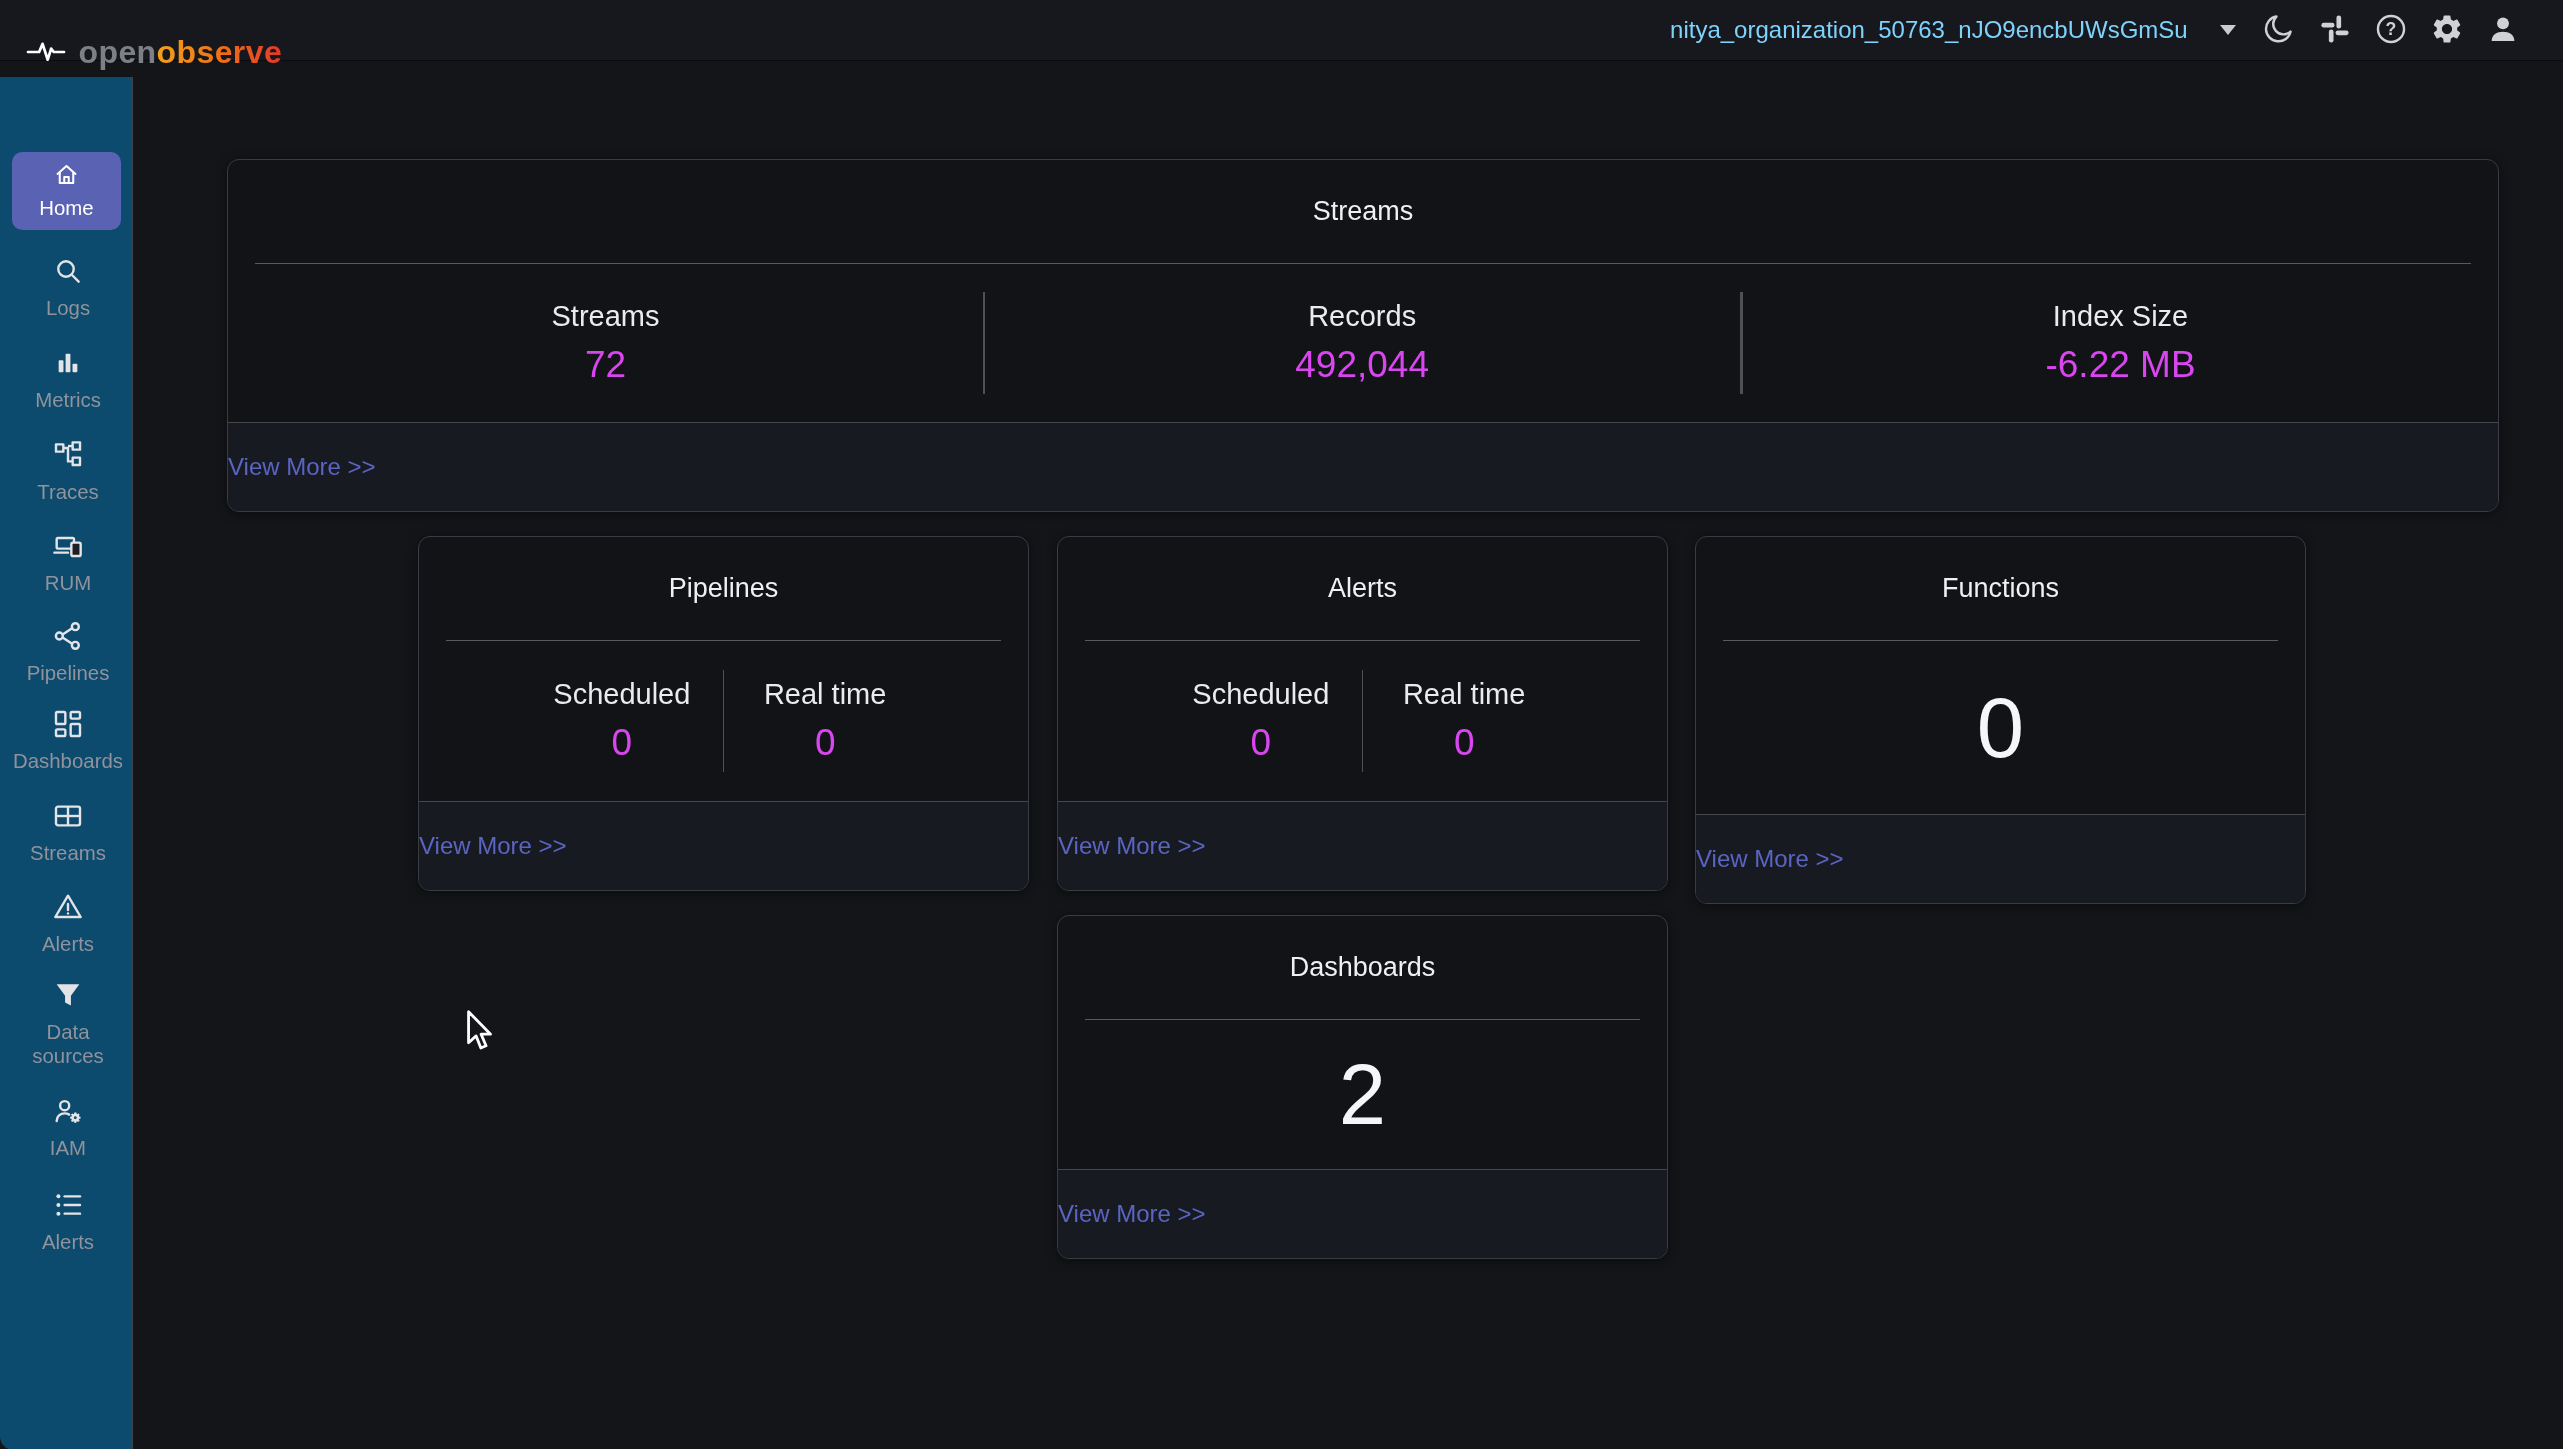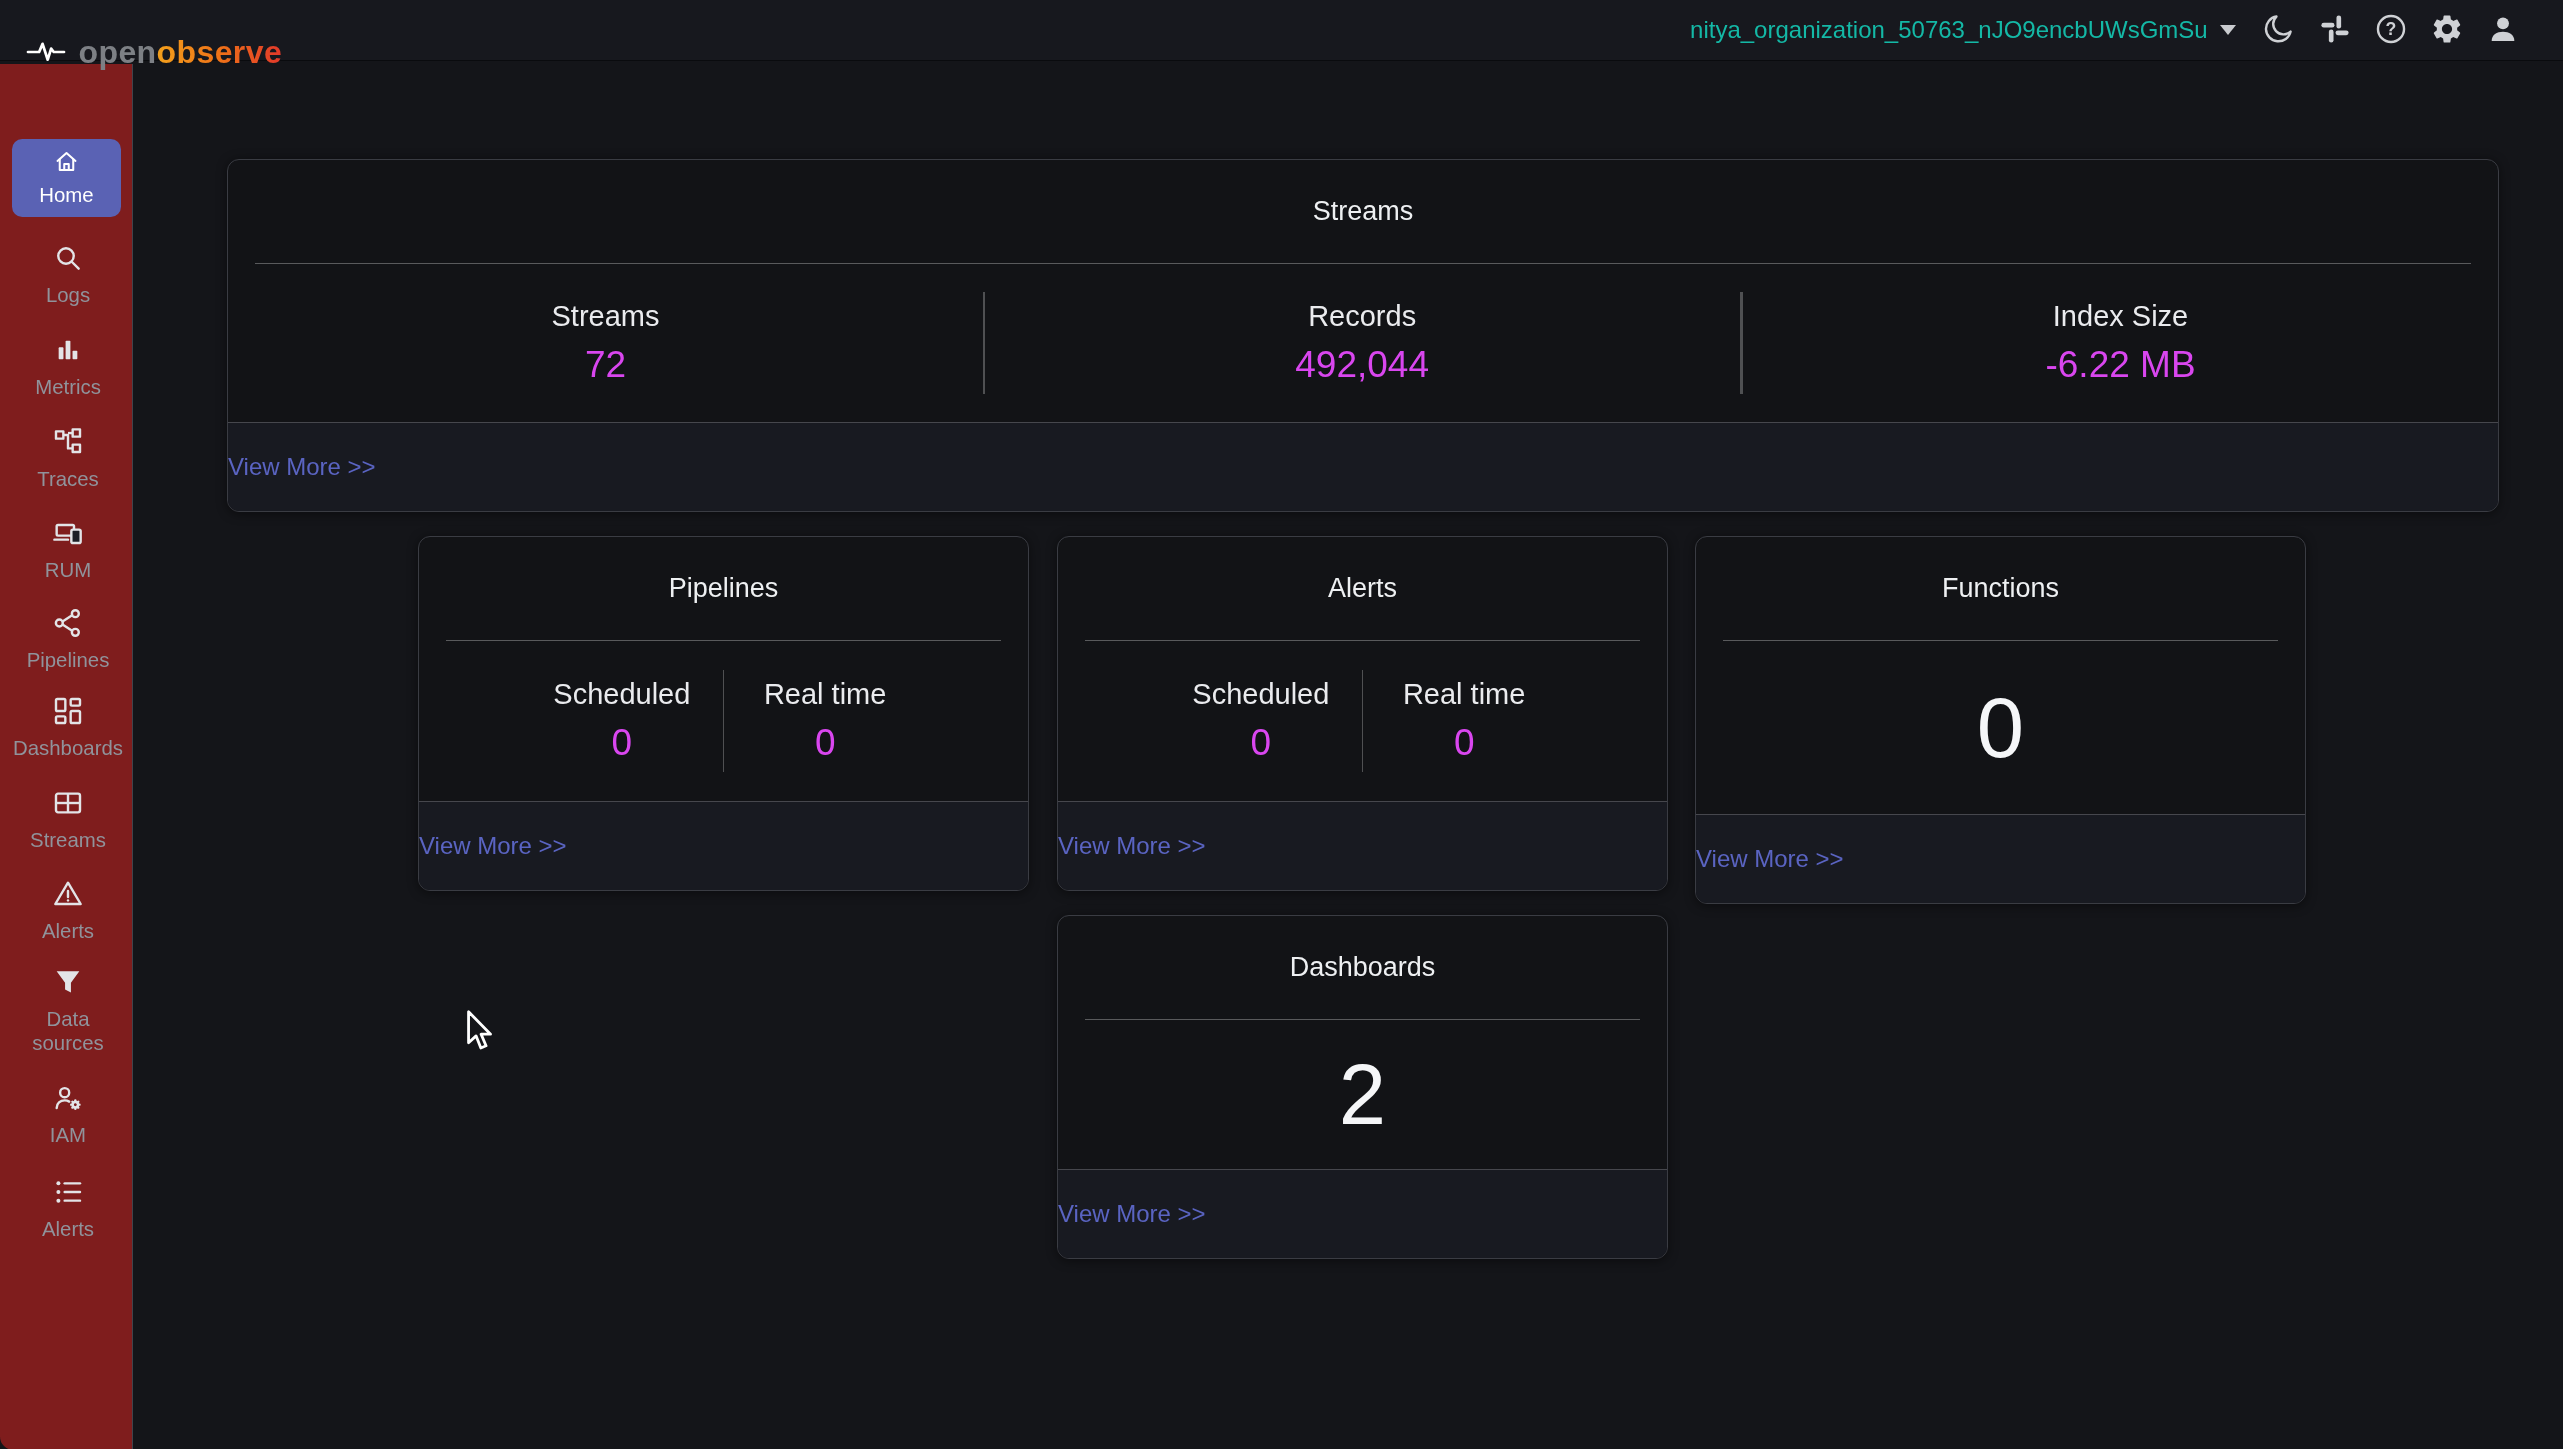--- a/index.html
+++ b/index.html
@@ -27,28 +27,28 @@
     mask:radial-gradient(circle at 50% 50%, transparent 0 12px, #000 12.7px);
   }
   .ring svg { position:absolute; inset:0; }
   .logo-open { font-size:32px; font-weight:700; color:#7d8085; letter-spacing:0.4px; }
   .logo-observe {
     font-size:32px; font-weight:700; letter-spacing:0.4px; color:#e8602a;
     background:linear-gradient(90deg,#f3a01c,#ef7218,#e2382a);
     -webkit-background-clip:text; background-clip:text; -webkit-text-fill-color:transparent;
   }
   .tb-right { margin-left:auto; display:flex; align-items:center; }
-  .org { display:flex; align-items:center; gap:12px; color:#14b8a6; font-size:24px; margin-right:15.3px; cursor:pointer; }
+  .org { display:flex; align-items:center; gap:32px; color:#7dd3fc; font-size:24px; margin-right:15.3px; cursor:pointer; }
   .caret { width:0; height:0; border-left:8.5px solid transparent; border-right:8.5px solid transparent; border-top:10.2px solid #c9cbcf; }
   .tb-btn { width:56px; height:61px; display:flex; align-items:center; justify-content:center; background:none; border:none; cursor:pointer; }
 
   
   .sidebar {
-    position:absolute; top:64px; left:0; bottom:0; width:133px;
-    background:#7f1d1d; border-right:1.7px solid #41444c;
+    position:absolute; top:77px; left:0; bottom:0; width:133px;
+    background:#0c4a6e; border-right:1.7px solid #41444c;
     border-bottom-left-radius:13.6px; z-index:5;padding-left:21px;
   }
   .nav-item {
     position:absolute; left:0; width:136px;
     display:flex; flex-direction:column; align-items:center; gap:5.1px;
     color:#90939b; font-size:20.4px; cursor:pointer;
   }
   .nav-item .nav-lb { text-align:center; line-height:1.15; max-width:112px; }
   .home {
     left:12px; top:75px; width:109px; height:78px;

